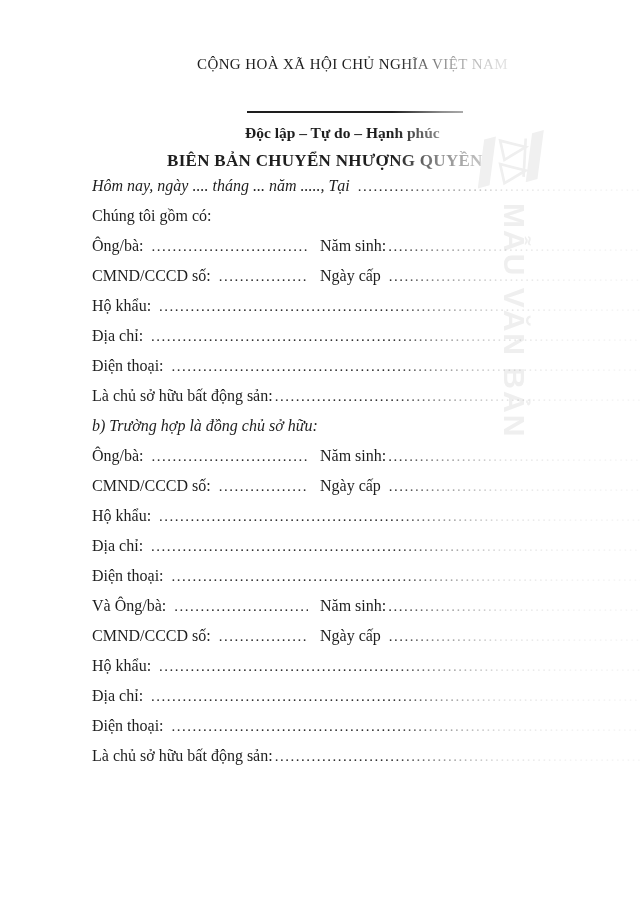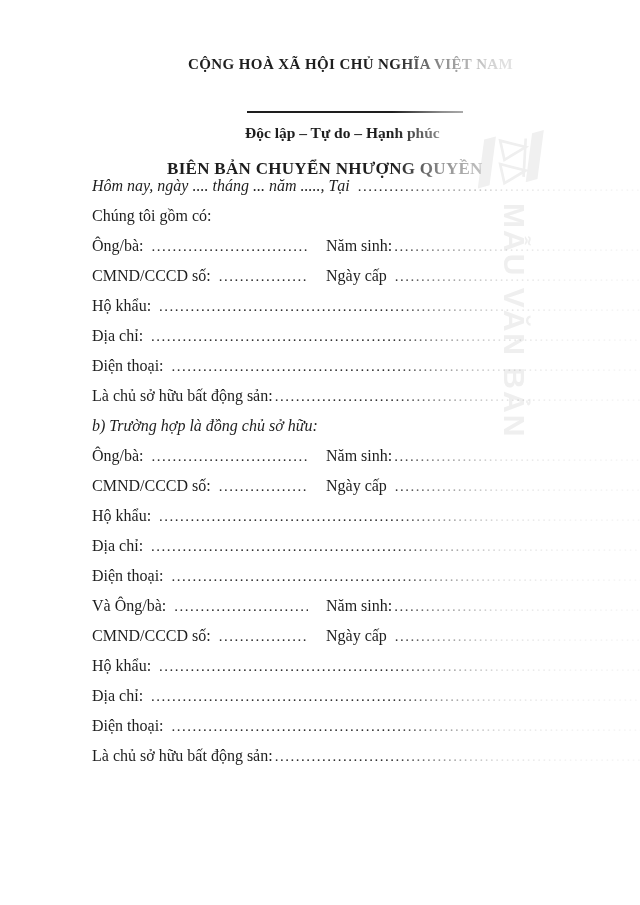--- a/index.html
+++ b/index.html
@@ -25,35 +25,35 @@
   .doc {
     position:absolute; inset:0; z-index:1;
     -webkit-mask-image:linear-gradient(to right,
       #000 0px, #000 392px, rgba(0,0,0,.5) 442px,
       rgba(0,0,0,.14) 502px, rgba(0,0,0,.06) 566px, rgba(0,0,0,.045) 640px);
     mask-image:linear-gradient(to right,
       #000 0px, #000 392px, rgba(0,0,0,.5) 442px,
       rgba(0,0,0,.14) 502px, rgba(0,0,0,.06) 566px, rgba(0,0,0,.045) 640px);
   }
 
-  .hdr1 { position:absolute; left:188px; top:50px;  font-size:15px;   font-weight:bold; letter-spacing:.4px; line-height:28px; white-space:nowrap; }
+  .hdr1 { position:absolute; left:197px; top:50px;  font-size:15px;   font-weight:normal; letter-spacing:.4px; line-height:28px; white-space:nowrap; }
   .hdr2 { position:absolute; left:245px; top:78px;  font-size:15.5px; font-weight:bold; line-height:28px; white-space:nowrap;margin-top:41px; }
   .hr   { position:absolute; left:247px; top:111px; width:216px; height:2px; background:#1e1e1e; }
-  .title{ position:absolute; left:167px; top:154px; font-size:17px;   font-weight:bold; letter-spacing:.3px; line-height:30px; white-space:nowrap; }
+  .title{ position:absolute; left:167px; top:146px; font-size:17px;   font-weight:bold; letter-spacing:.3px; line-height:30px; white-space:nowrap; }
 
   .body { position:absolute; left:92px; top:171px; width:548px; }
   .row  { display:flex; align-items:baseline; height:30px; line-height:30px;
           font-size:16px; white-space:nowrap; overflow:hidden; }
   .lbl  { flex:none; }
   .bold { font-weight:bold; letter-spacing:.2px; }
   .it   { font-style:italic; }
   .lcell{ display:flex; flex:none; width:216px; min-width:0; overflow:hidden; align-items:flex-end; }
   .lfill{ flex:1 1 0; min-width:0; overflow:hidden; }
   .fill { flex:1 1 0; min-width:0; overflow:hidden; }
-  .l2   { margin-left:18px; }
+  .l2   { margin-left:12px; }
   .dots { letter-spacing:1.5px; color:#2d2d2d; font-size:15px; }
   .g    { margin-left:8px; }
   .t    { margin-left:2px; }
 </style>
 </head>
 <body>
 
 <div class="page">
 
   <div class="wm">

